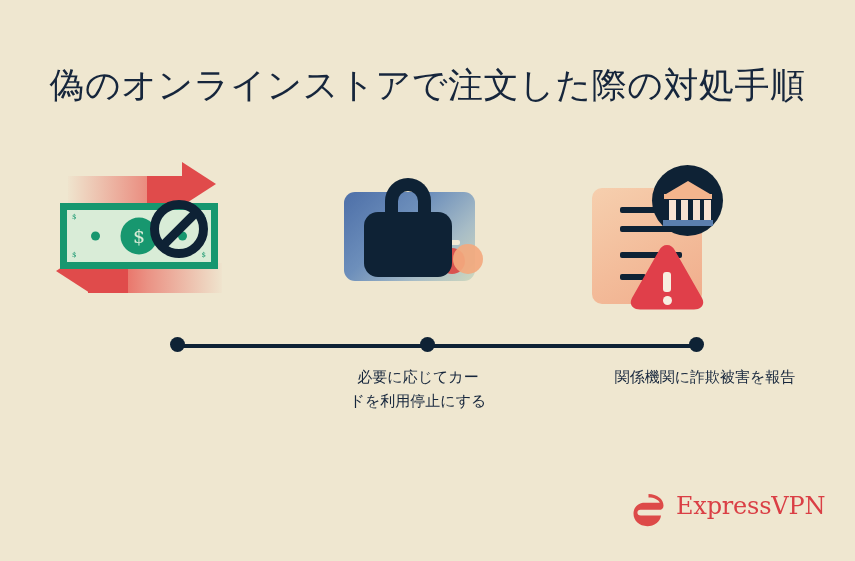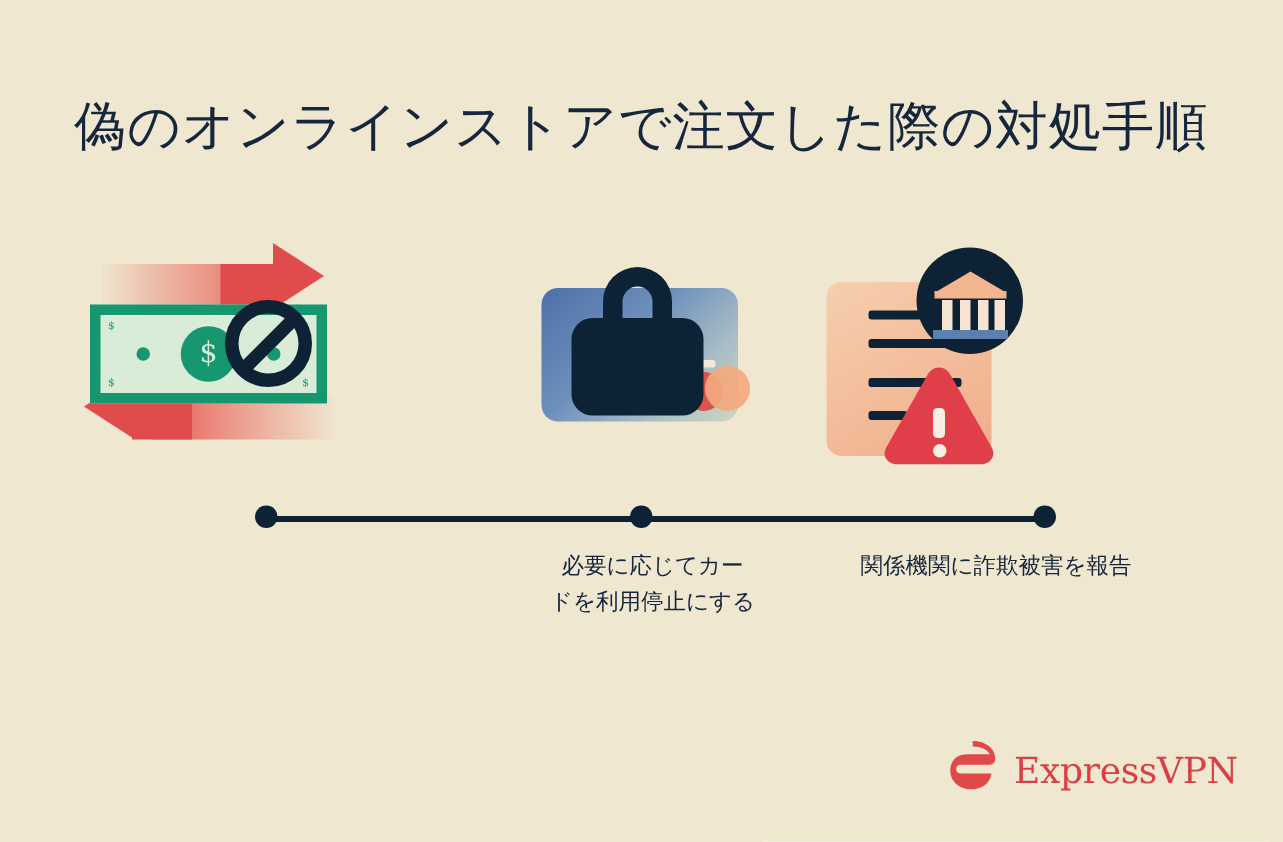--- a/index.html
+++ b/index.html
@@ -63,22 +63,22 @@
   #dot-1 { left: 243px; }
   #dot-2 { left: 512px; }
 
   
   .step {
     position: absolute;
     top: 160px;
     width: 270px;
   }
   #step-0 { left: 42px; }
-  #step-1 { left: 300px; }
-  #step-2 { left: 529px; text-decoration: underline; }
+  #step-1 { left: 283px; }
+  #step-2 { left: 570px; text-decoration: underline; }
 
   .step-art {
     position: relative;
     width: 270px;
     height: 165px;
   }
   .step-caption {
     position: absolute;
     top: 205px;
     width: 270px;
@@ -324,21 +324,21 @@
     border-radius: 50%;
     background: #f7efe1;
   }
 
   
   #logo {
     position: absolute;
     left: 632px;
     top: 492px;
     display: flex;
-    align-items: flex-end;
+    align-items: flex-start;
     gap: 10px;
   }
   #logo-wordmark {
     font-family: "DejaVu Serif", "Liberation Serif", serif;
     font-size: 24px;
     color: #da3f45;
     letter-spacing: -0.2px;
   }
 </style>
 </head>

